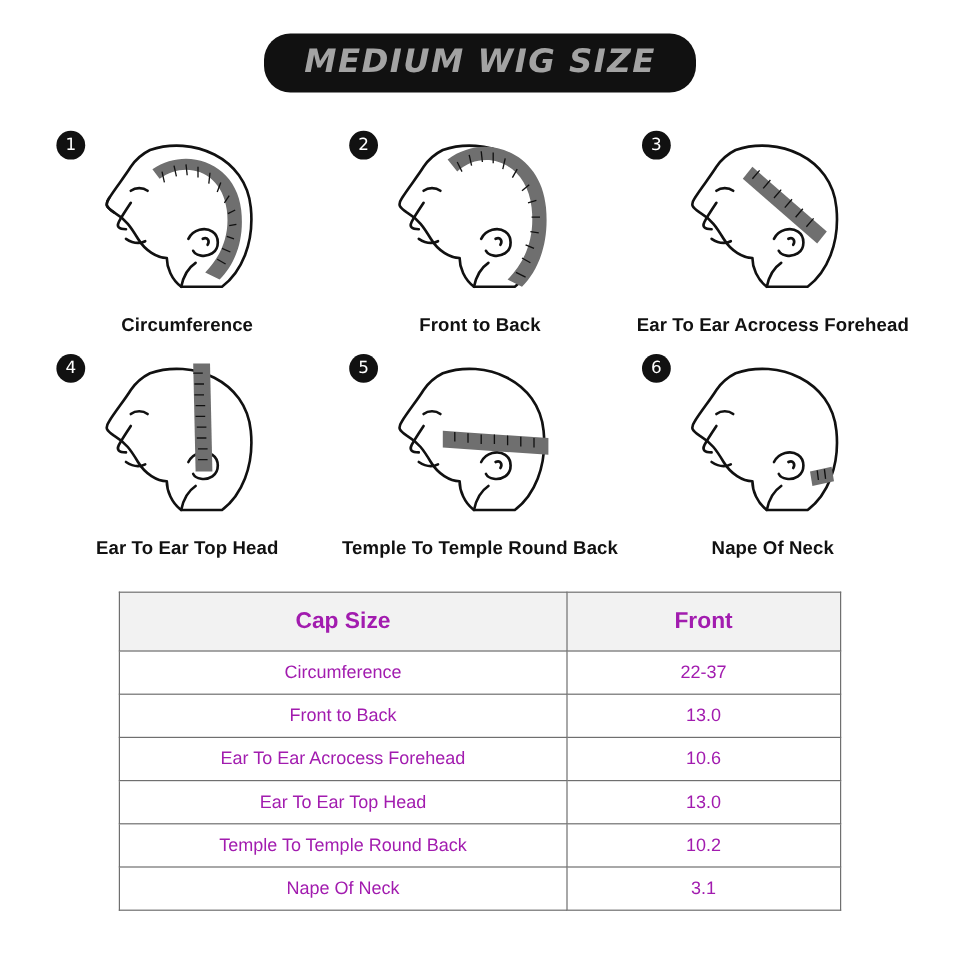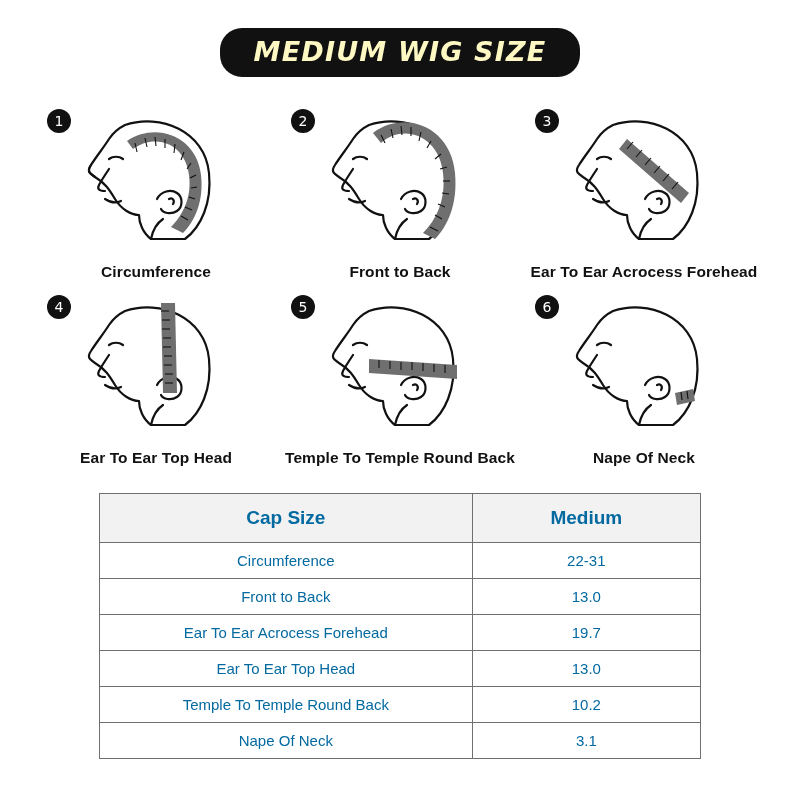--- a/index.html
+++ b/index.html
@@ -17,21 +17,21 @@
   }
 
   
   .title-wrap {
     display: flex;
     justify-content: center;
     margin-top: 28px;
   }
   .title-pill {
     background: #111111;
-    color: #fef9c3;
+    color: #a3a3a3;
     border-radius: 22px;
     padding: 10px 34px 12px 34px;
     font-family: "DejaVu Sans", sans-serif;
     font-weight: bold;
     font-style: italic;
     font-size: 27px;
     letter-spacing: 1.2px;
     line-height: 1;
     text-transform: uppercase;
   }
@@ -90,21 +90,21 @@
   table.size-table {
     width: 100%;
     border-collapse: collapse;
     font-size: 15px;
   }
   table.size-table th,
   table.size-table td {
     border: 1px solid #6f6f6f;
     text-align: center;
     padding: 9px 6px;
-    color: #0369a1;
+    color: #a21caf;
   }
   table.size-table thead th {
     background: #f2f2f2;
     font-size: 19px;
     font-weight: bold;
     padding: 13px 6px;
   }
   table.size-table tbody td {
     font-size: 15px;
     font-weight: normal;
@@ -314,35 +314,35 @@
     <div class="step-label">Nape Of Neck</div>
   </div>
 
 </div>
 
 <div class="table-wrap">
   <table class="size-table">
     <thead>
       <tr>
         <th>Cap Size</th>
-        <th>Medium</th>
+        <th>Front</th>
       </tr>
     </thead>
     <tbody>
       <tr>
         <td class="col-name">Circumference</td>
-        <td>22-31</td>
+        <td>22-37</td>
       </tr>
       <tr>
         <td class="col-name">Front to Back</td>
         <td>13.0</td>
       </tr>
       <tr>
         <td class="col-name">Ear To Ear Acrocess Forehead</td>
-        <td>19.7</td>
+        <td>10.6</td>
       </tr>
       <tr>
         <td class="col-name">Ear To Ear Top Head</td>
         <td>13.0</td>
       </tr>
       <tr>
         <td class="col-name">Temple To Temple Round Back</td>
         <td>10.2</td>
       </tr>
       <tr>

